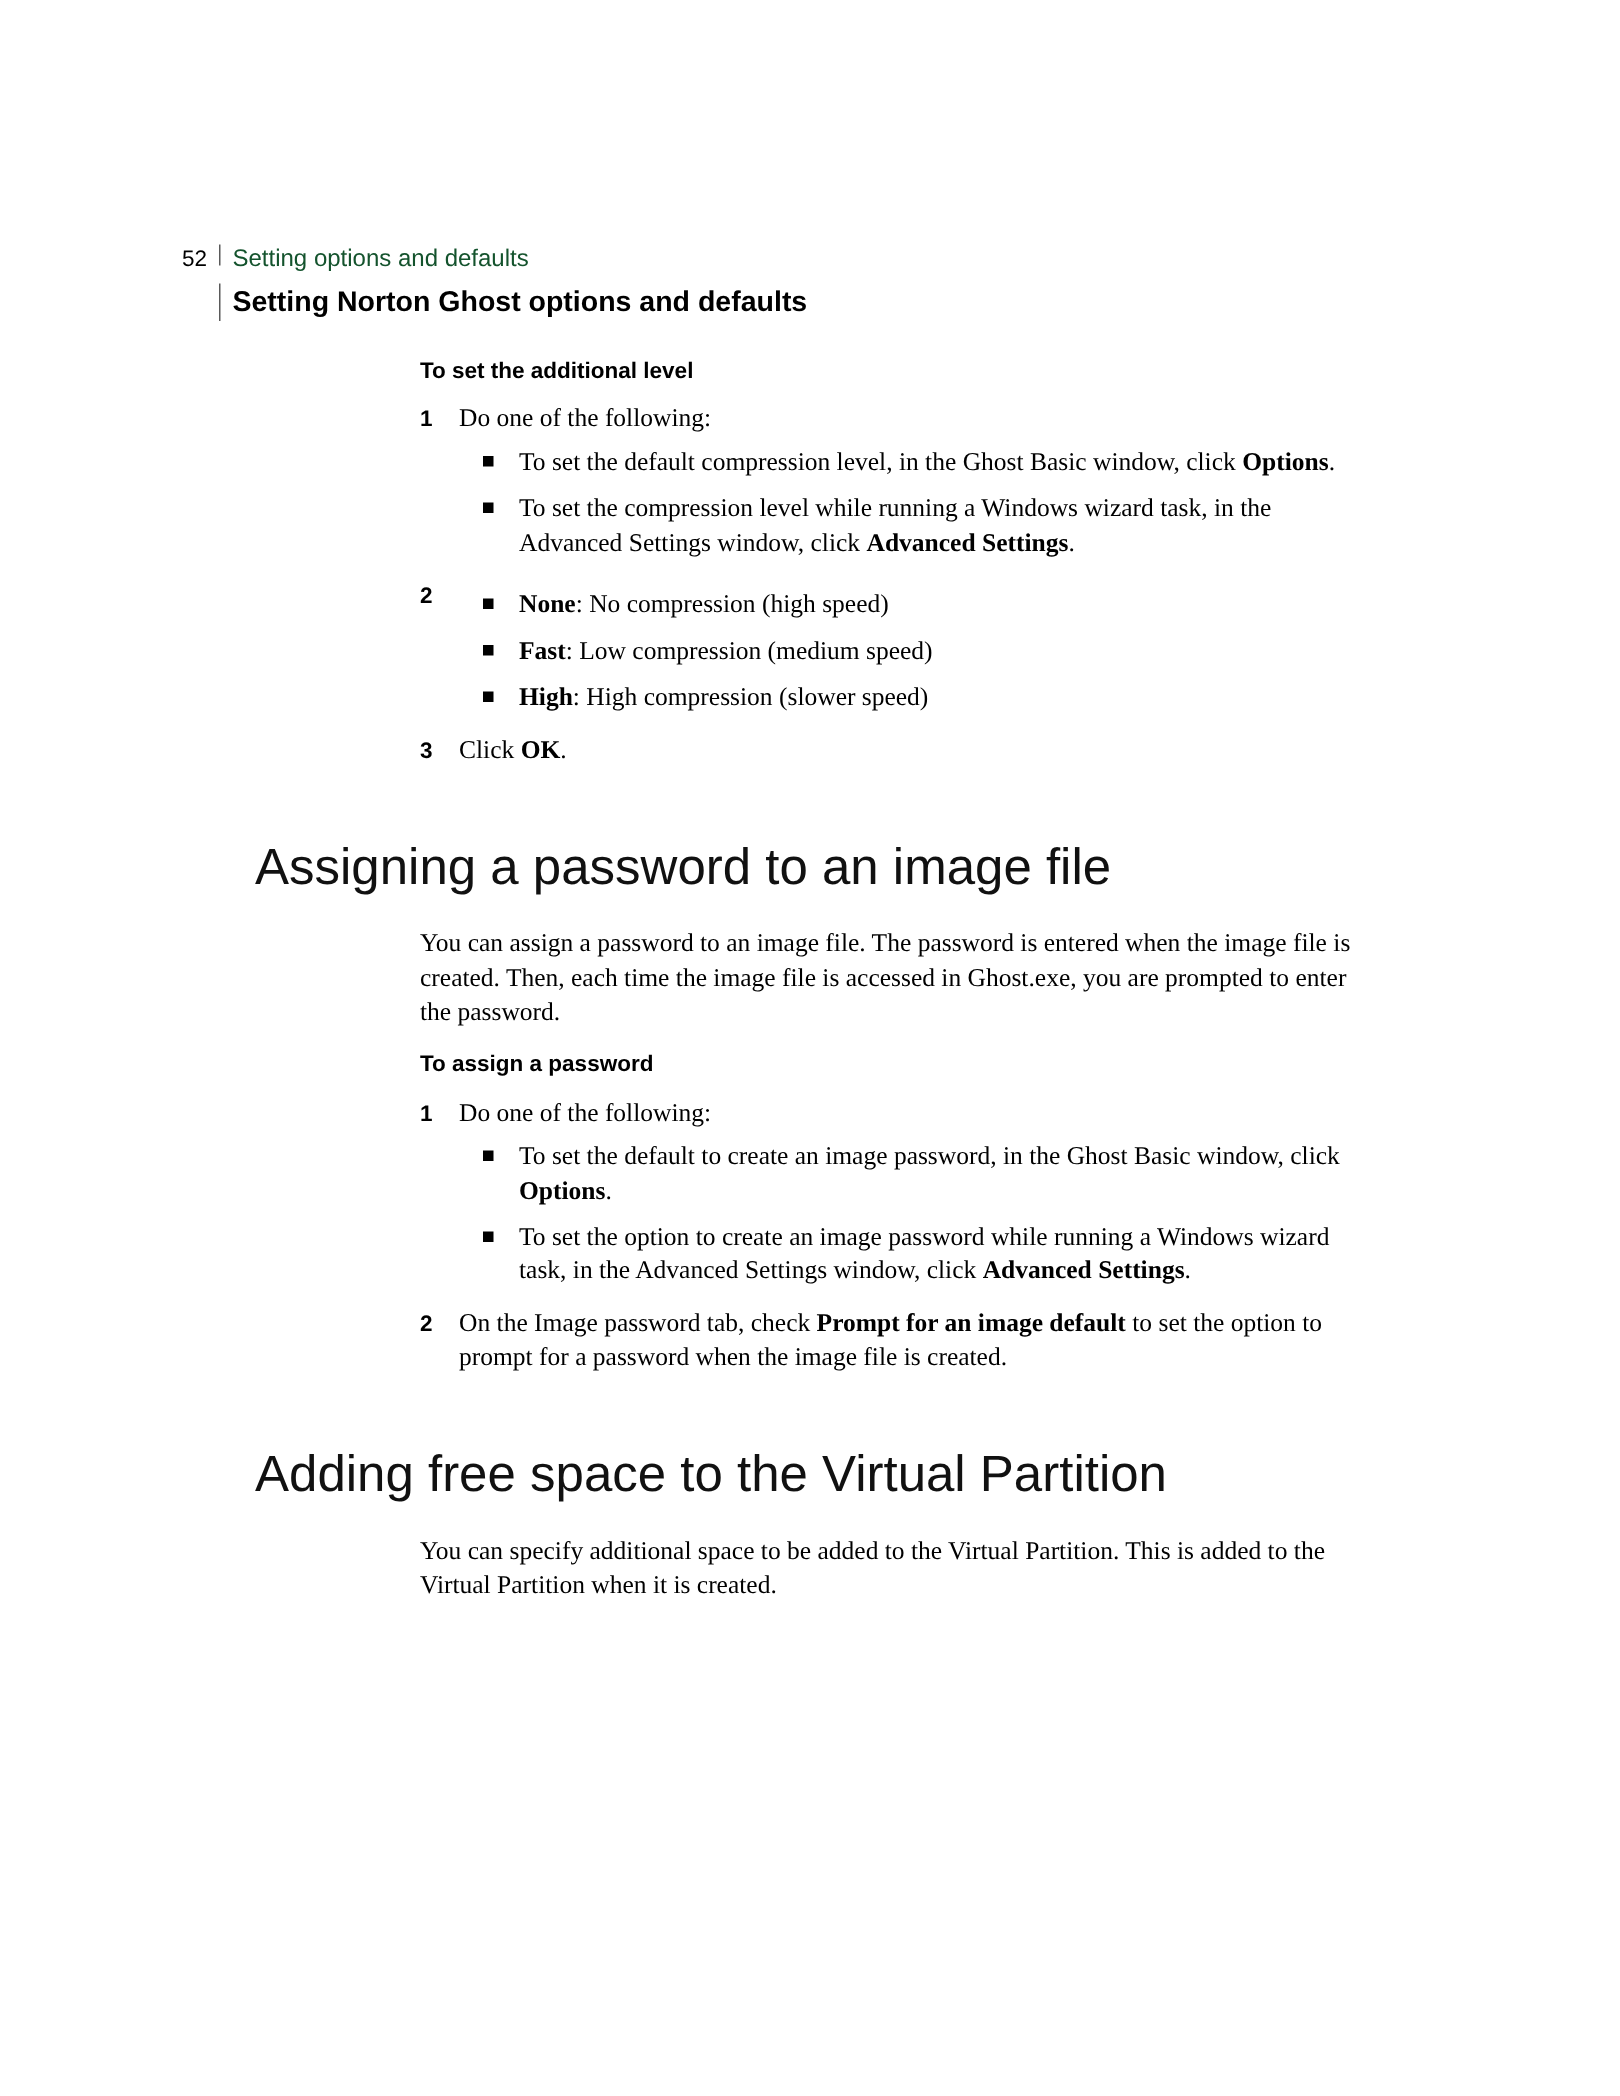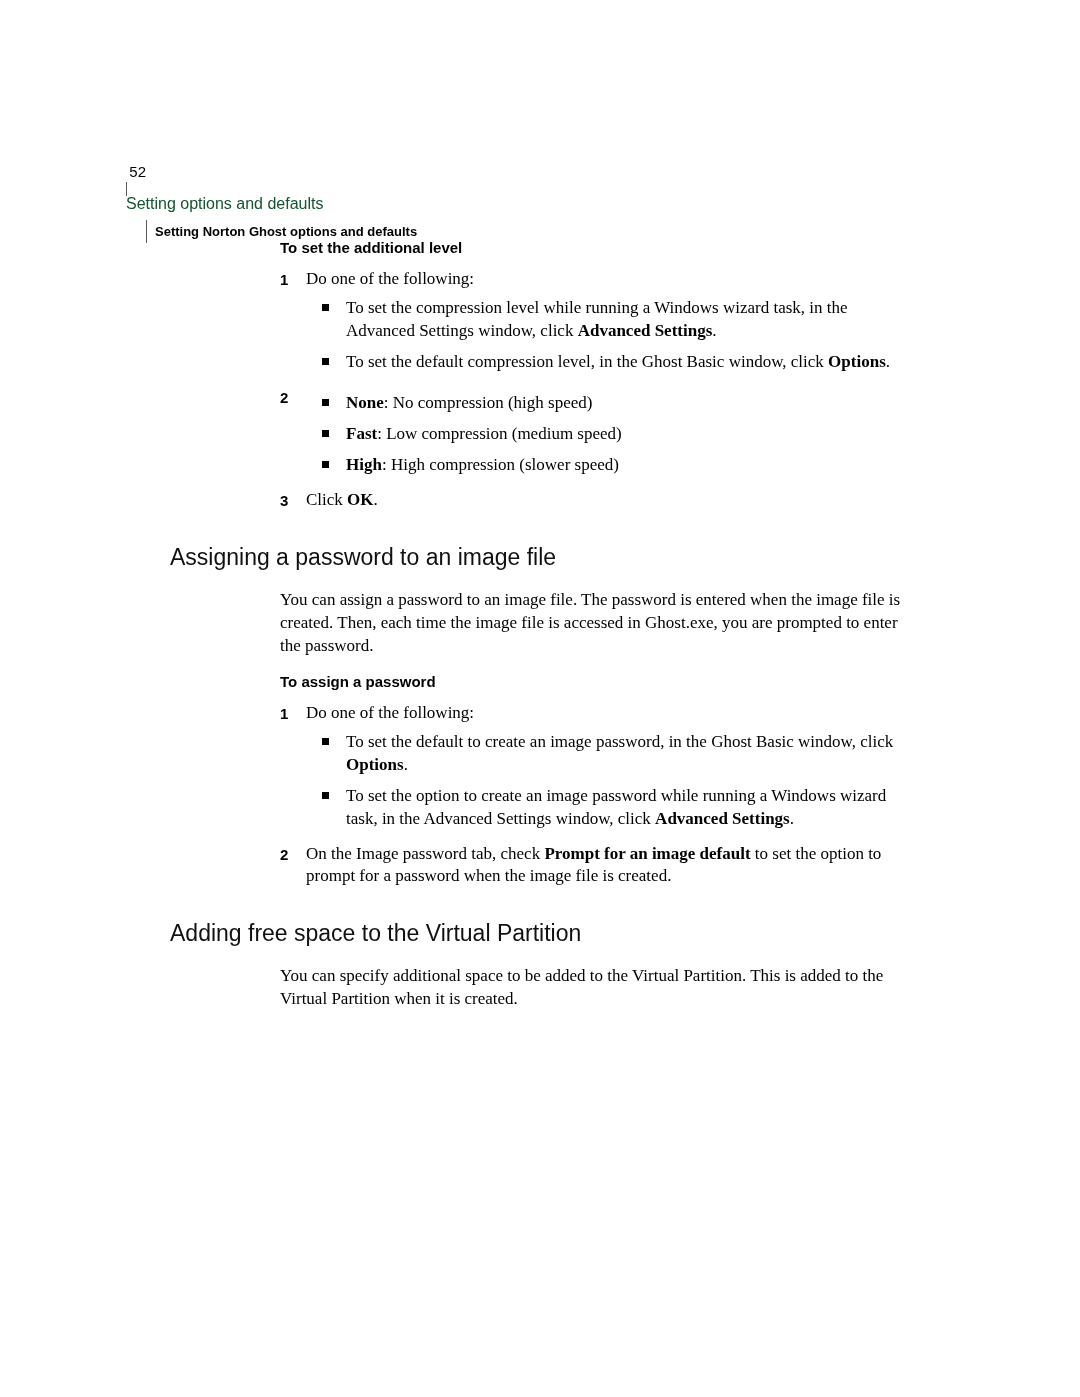--- a/index.html
+++ b/index.html
@@ -20,21 +20,20 @@
   
   .runhead {
     position: absolute;
     top: 162px;
     left: 118px;
     right: 170px;
   }
   .runhead-line1 {
     display: flex;
     align-items: baseline;
-    flex-direction: column;
   }
   .pagenum {
     font-family: "Helvetica Neue", Helvetica, Arial, sans-serif;
     font-size: 15px;
     color: #000;
     text-align: right;
     min-width: 20px;
   }
   .divider {
     display: inline-block;
@@ -49,21 +48,21 @@
     color: #14532d;
   }
   .runhead-line2 {
     margin-top: 5px;
     border-left: 1px solid #5a5a5a;
     padding-left: 8px;
     margin-left: 28px;
   }
   .section {
     font-family: "Helvetica Neue", Helvetica, Arial, sans-serif;
-    font-size: 13px;
+    font-size: 19px;
     font-weight: bold;
     color: #000;
   }
 
   
   .page {
     position: absolute;
     top: 232px;
     left: 170px;
     width: 740px;
@@ -107,23 +106,23 @@
     left: 16px;
     top: 7px;
     width: 7px;
     height: 7px;
     background: #000;
   }
 
   .h2 {
     font-family: "Helvetica Neue", Helvetica, Arial, sans-serif;
     font-weight: 400;
-    font-size: 23px;
+    font-size: 34px;
     color: #111;
-    margin: 30px 0 12px 0;
+    margin: 44px 0 12px 0;
   }
 
   .para {
     margin: 16px 0 14px 110px;
   }
 
   .b { font-weight: bold; }
 </style>
 </head>
 <body>
@@ -142,24 +141,24 @@
 <div class="page">
 
   <div class="proc-title">To set the additional level</div>
 
   <div class="step">
     <div class="stepnum">1</div>
     <div class="stepbody">
       <span>Do one of the following:</span>
       <ul class="bullets">
         <li>
+          <span>To set the default compression level, in the Ghost Basic window, click </span><span class="b">Options</span><span>.</span>
+        </li>
+        <li>
           <span>To set the compression level while running a Windows wizard task, in the Advanced Settings window, click </span><span class="b">Advanced Settings</span><span>.</span>
-        </li>
-        <li>
-          <span>To set the default compression level, in the Ghost Basic window, click </span><span class="b">Options</span><span>.</span>
         </li>
       </ul>
     </div>
   </div>
 
   <div class="step">
     <div class="stepnum">2</div>
     <div class="stepbody">
       <ul class="bullets">
         <li>

